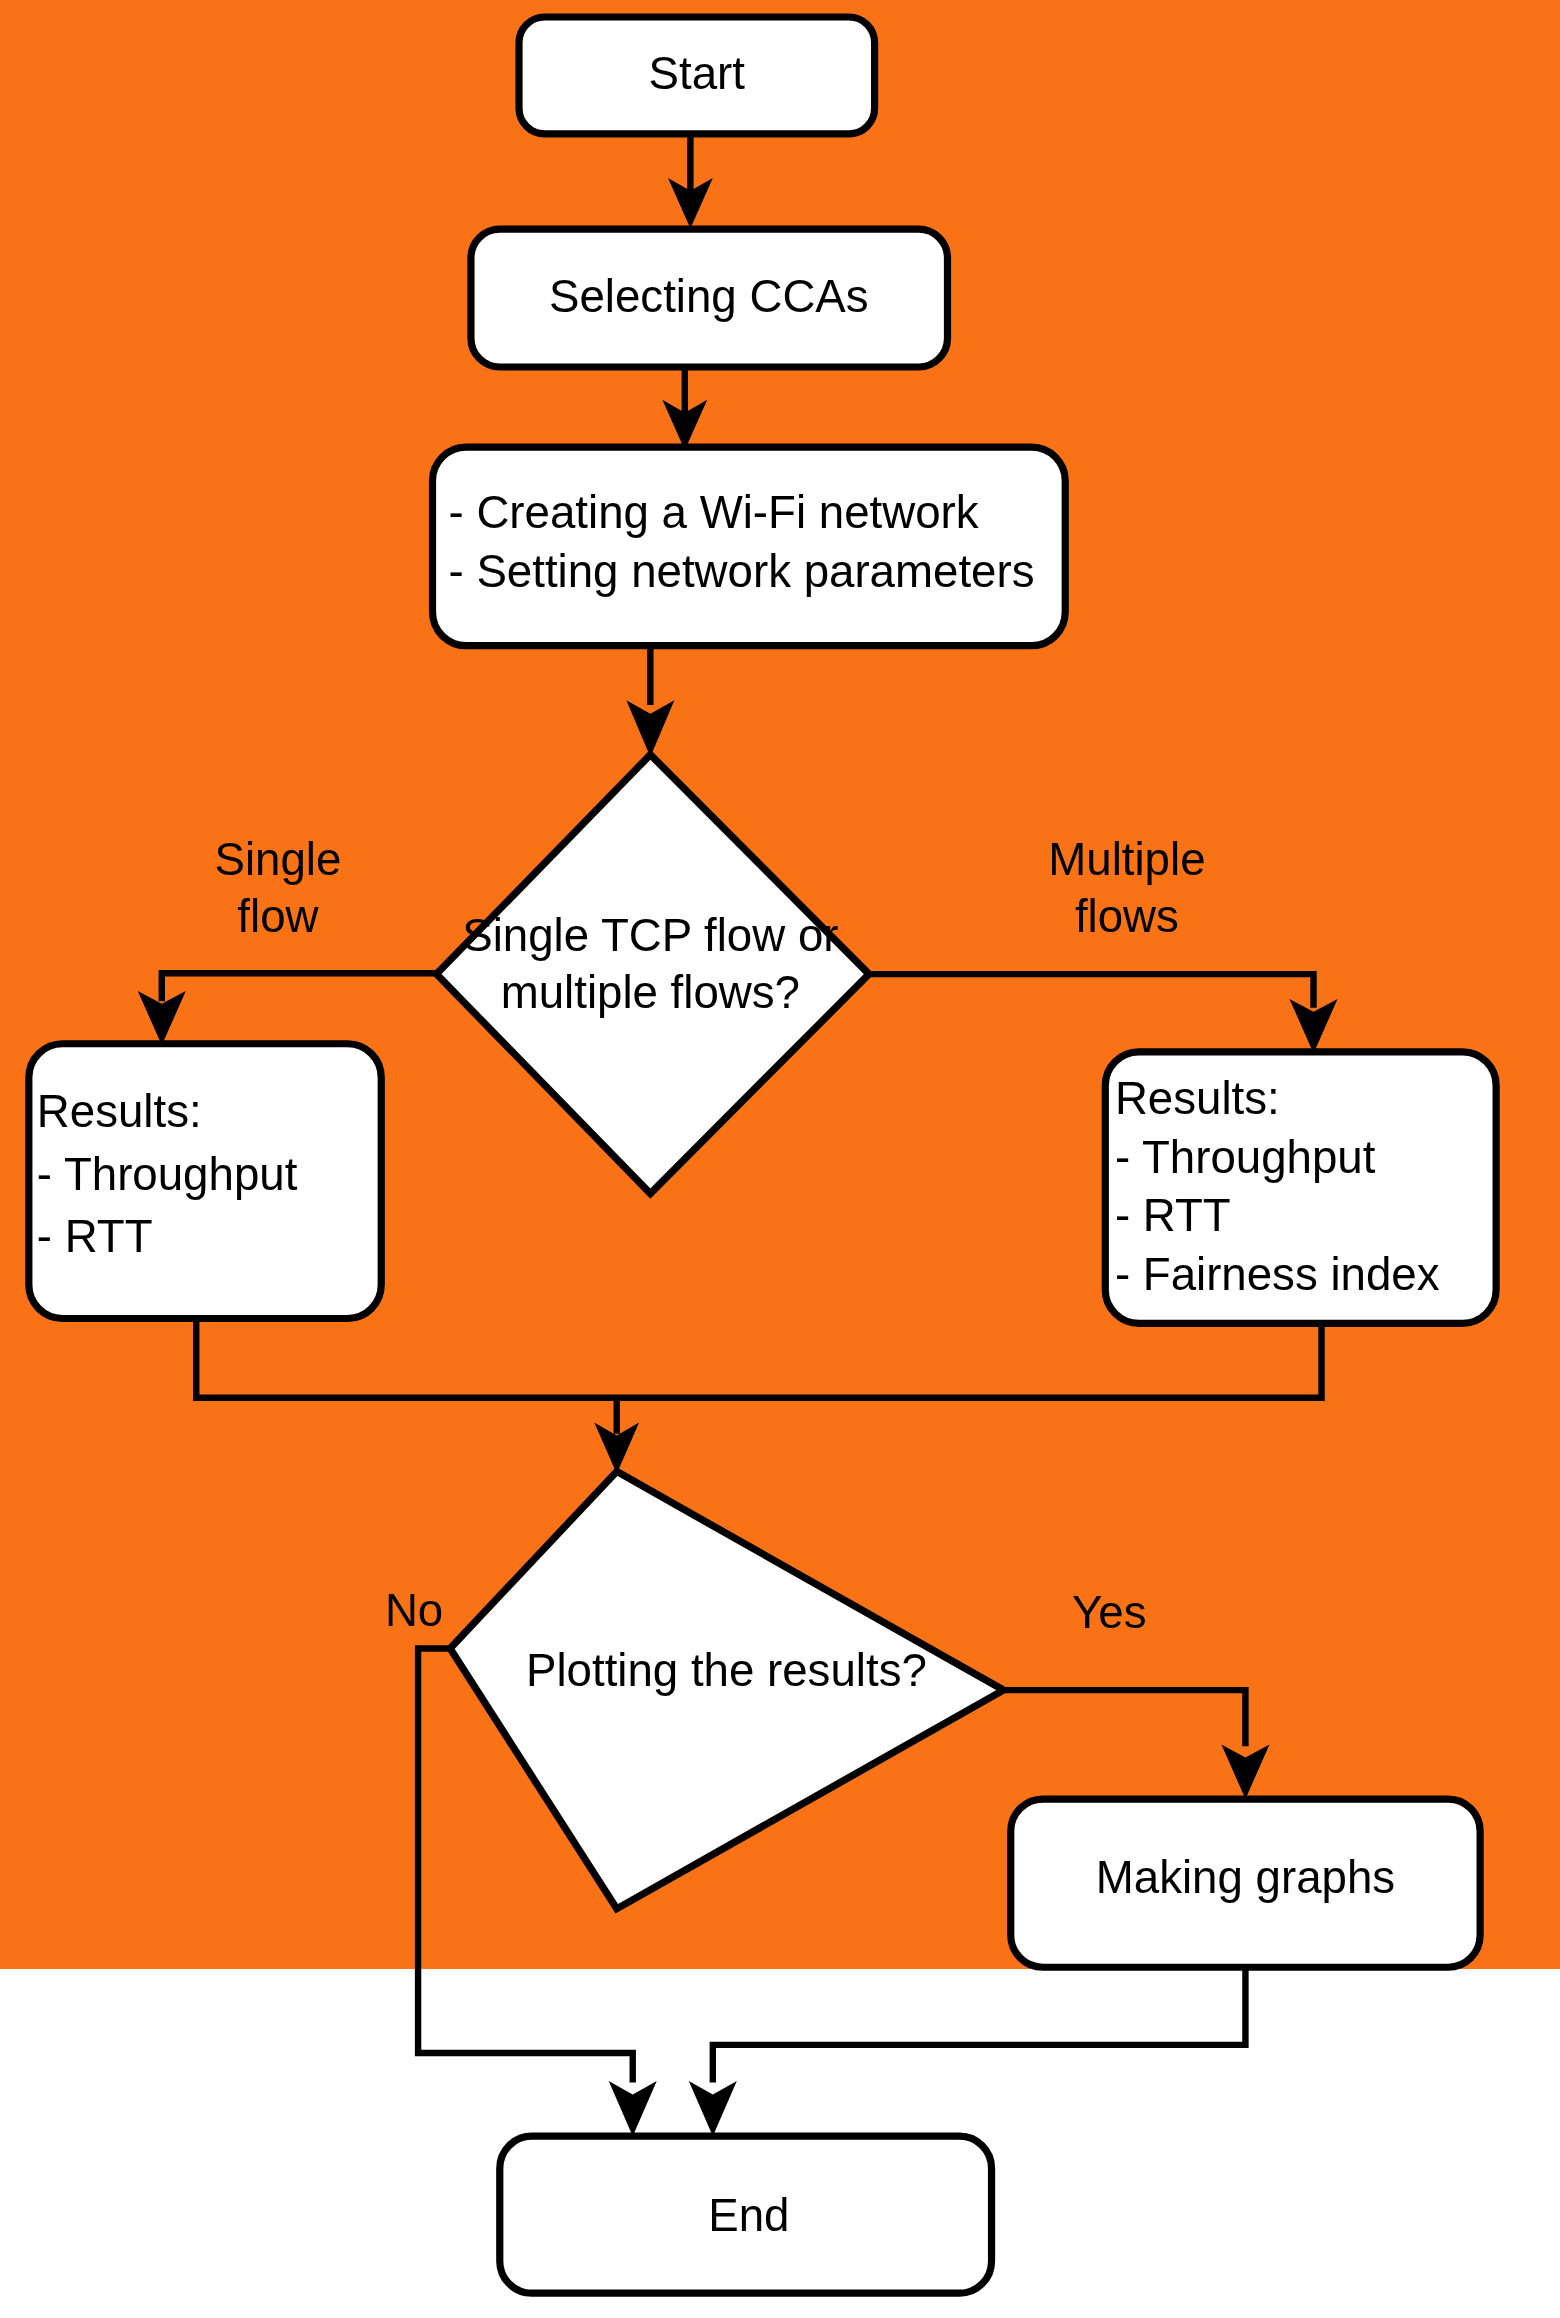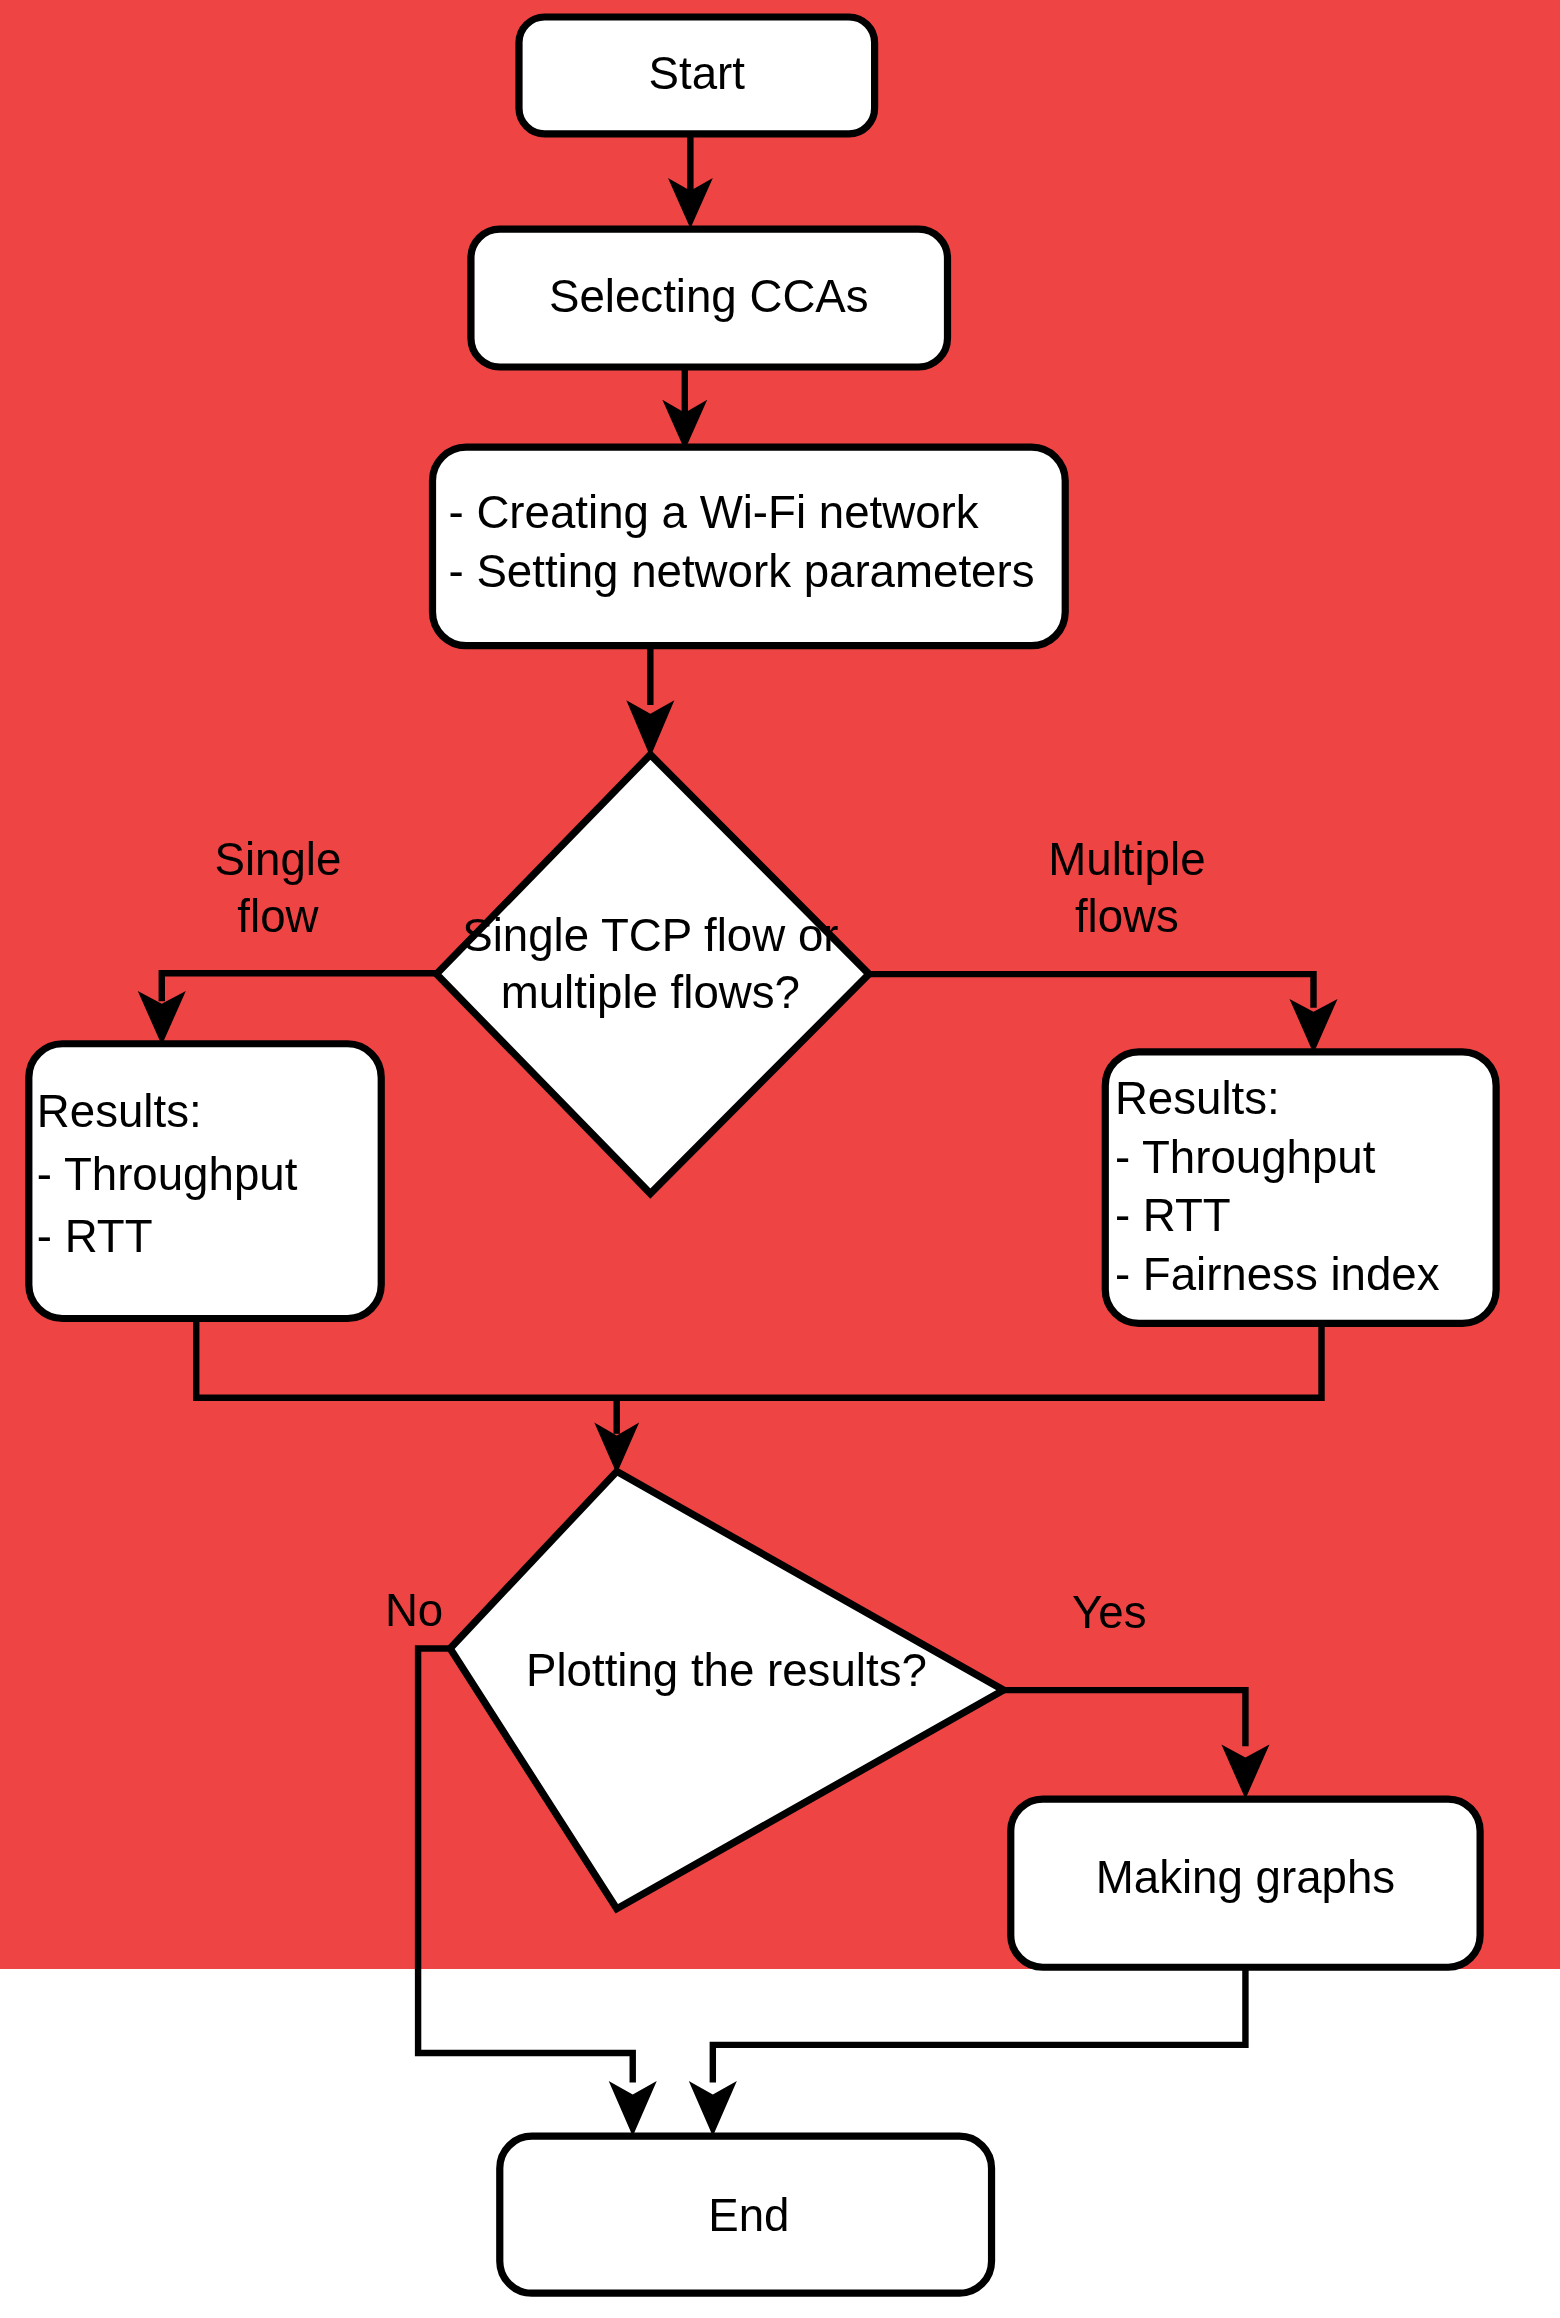--- a/index.html
+++ b/index.html
@@ -10,21 +10,21 @@
   body {
     width: 1561px;
     height: 2319px;
     font-family: "Liberation Sans", sans-serif;
     overflow: hidden;
   }
   #flowchart-root {
     position: relative;
     width: 1561px;
     height: 1969px;
-    background: #ef4444;
+    background: #f97316;
   }
   svg#flow-svg {
     position: absolute;
     top: 0;
     left: 0;
     width: 1561px;
     height: 2319px;
     display: block;
   }
   .node-shape {

